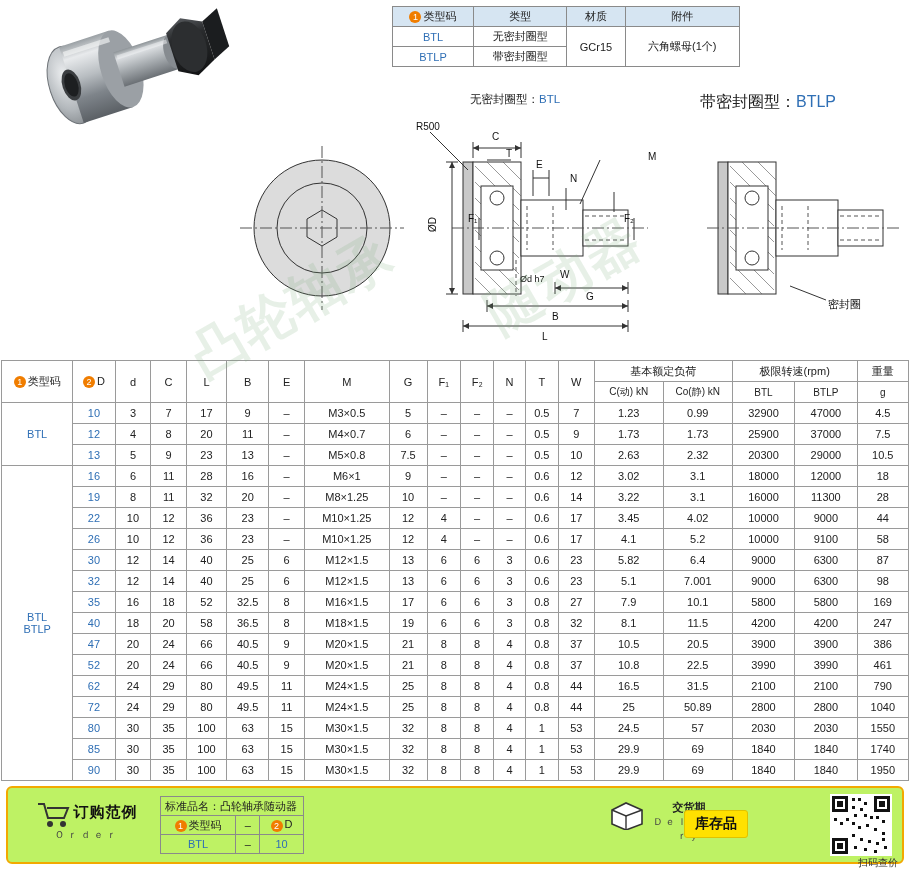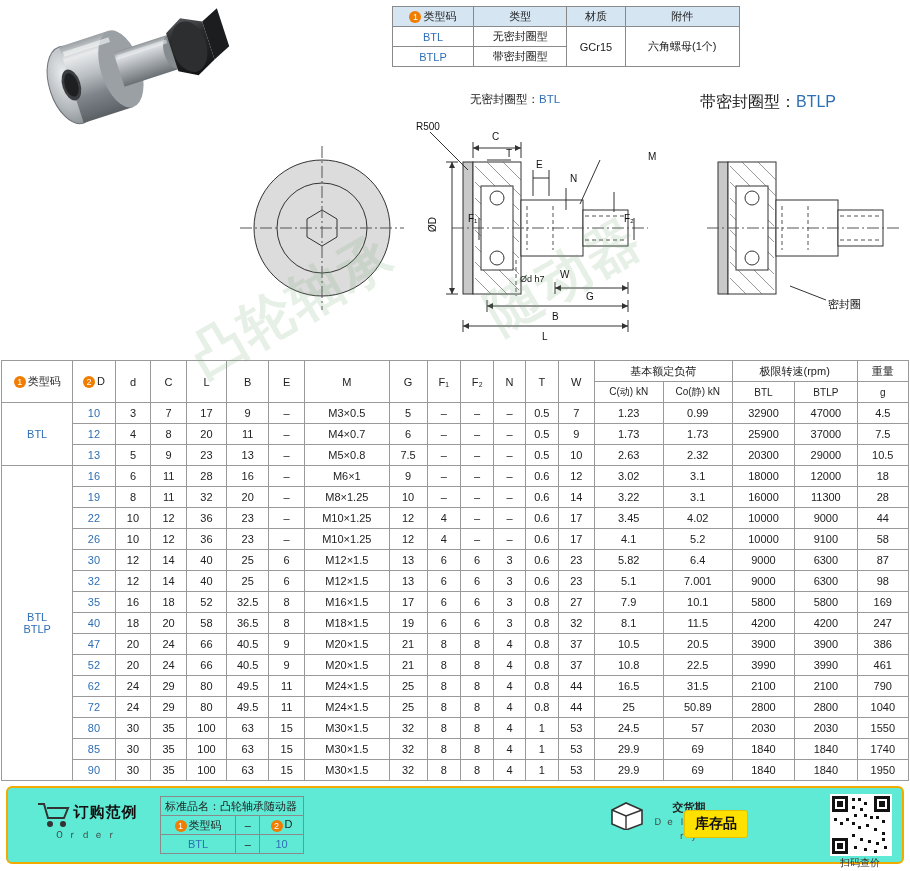--- a/index.html
+++ b/index.html
@@ -70,42 +70,42 @@
     white-space: nowrap;
   }
   table.main thead th { background:#ffffff; font-weight: normal; }
   table.main td.code { color:#2f6fb5; font-size: 11px; }
   table.main td.d0 { color:#2f6fb5; }
   .hdr-sub { font-size: 10px; }
 
   
   .orderbar {
     position:absolute; left:6px; top:786px; width:898px; height:78px;
-    border:2px solid #f2a900; border-radius:6px; background:#5eead4;
+    border:2px solid #f2a900; border-radius:6px; background:#bef264;
   }
   .order-left { position:absolute; left:14px; top:12px; width:130px; text-align:center; }
   .order-label-cn { font-size:15px; font-weight:bold; color:#111; letter-spacing:1px; }
   .order-label-en { font-size:10px; color:#444; letter-spacing:3px;font-family:Liberation Mono, monospace; }
   .ordertable {
     position:absolute; left:152px; top:8px; border-collapse: collapse; font-size:11px;
   }
   .ordertable td, .ordertable th {
     border:1px solid #8a8a8a; height:19px; padding:0 6px; text-align:center; font-weight:normal;
   }
   .ordertable td.name { text-align:right; padding-left:4px; }
   .ordertable td.blue { color:#2f6fb5; }
   .delivery { position:absolute; left:600px; top:12px; width:120px; text-align:center; }
   .delivery-cn { font-size:11px; font-weight:bold; }
   .delivery-en { font-size:10px; color:#444; letter-spacing:2px; }
   .stock {
     position:absolute; left:676px; top:22px; background:#ffe100; border:1px solid #e0c200;
     padding:4px 10px; font-size:14px; font-weight:bold; color:#111; border-radius:3px;text-align:right;
   }
   .qr { position:absolute; right:10px; top:6px; width:62px; height:62px; }
-  .qr-cap { position:absolute; right:4px; top:68px; width:76px; text-align:center; font-size:10px; color:#333; }
+  .qr-cap { position:absolute; right:4px; top:68px; width:76px; text-align:right; font-size:10px; color:#333; }
 </style>
 </head>
 <body>
 
 <div class="page">
 
   <div class="top">
 
     <svg class="photo" viewBox="0 0 350 130">
       <defs>

